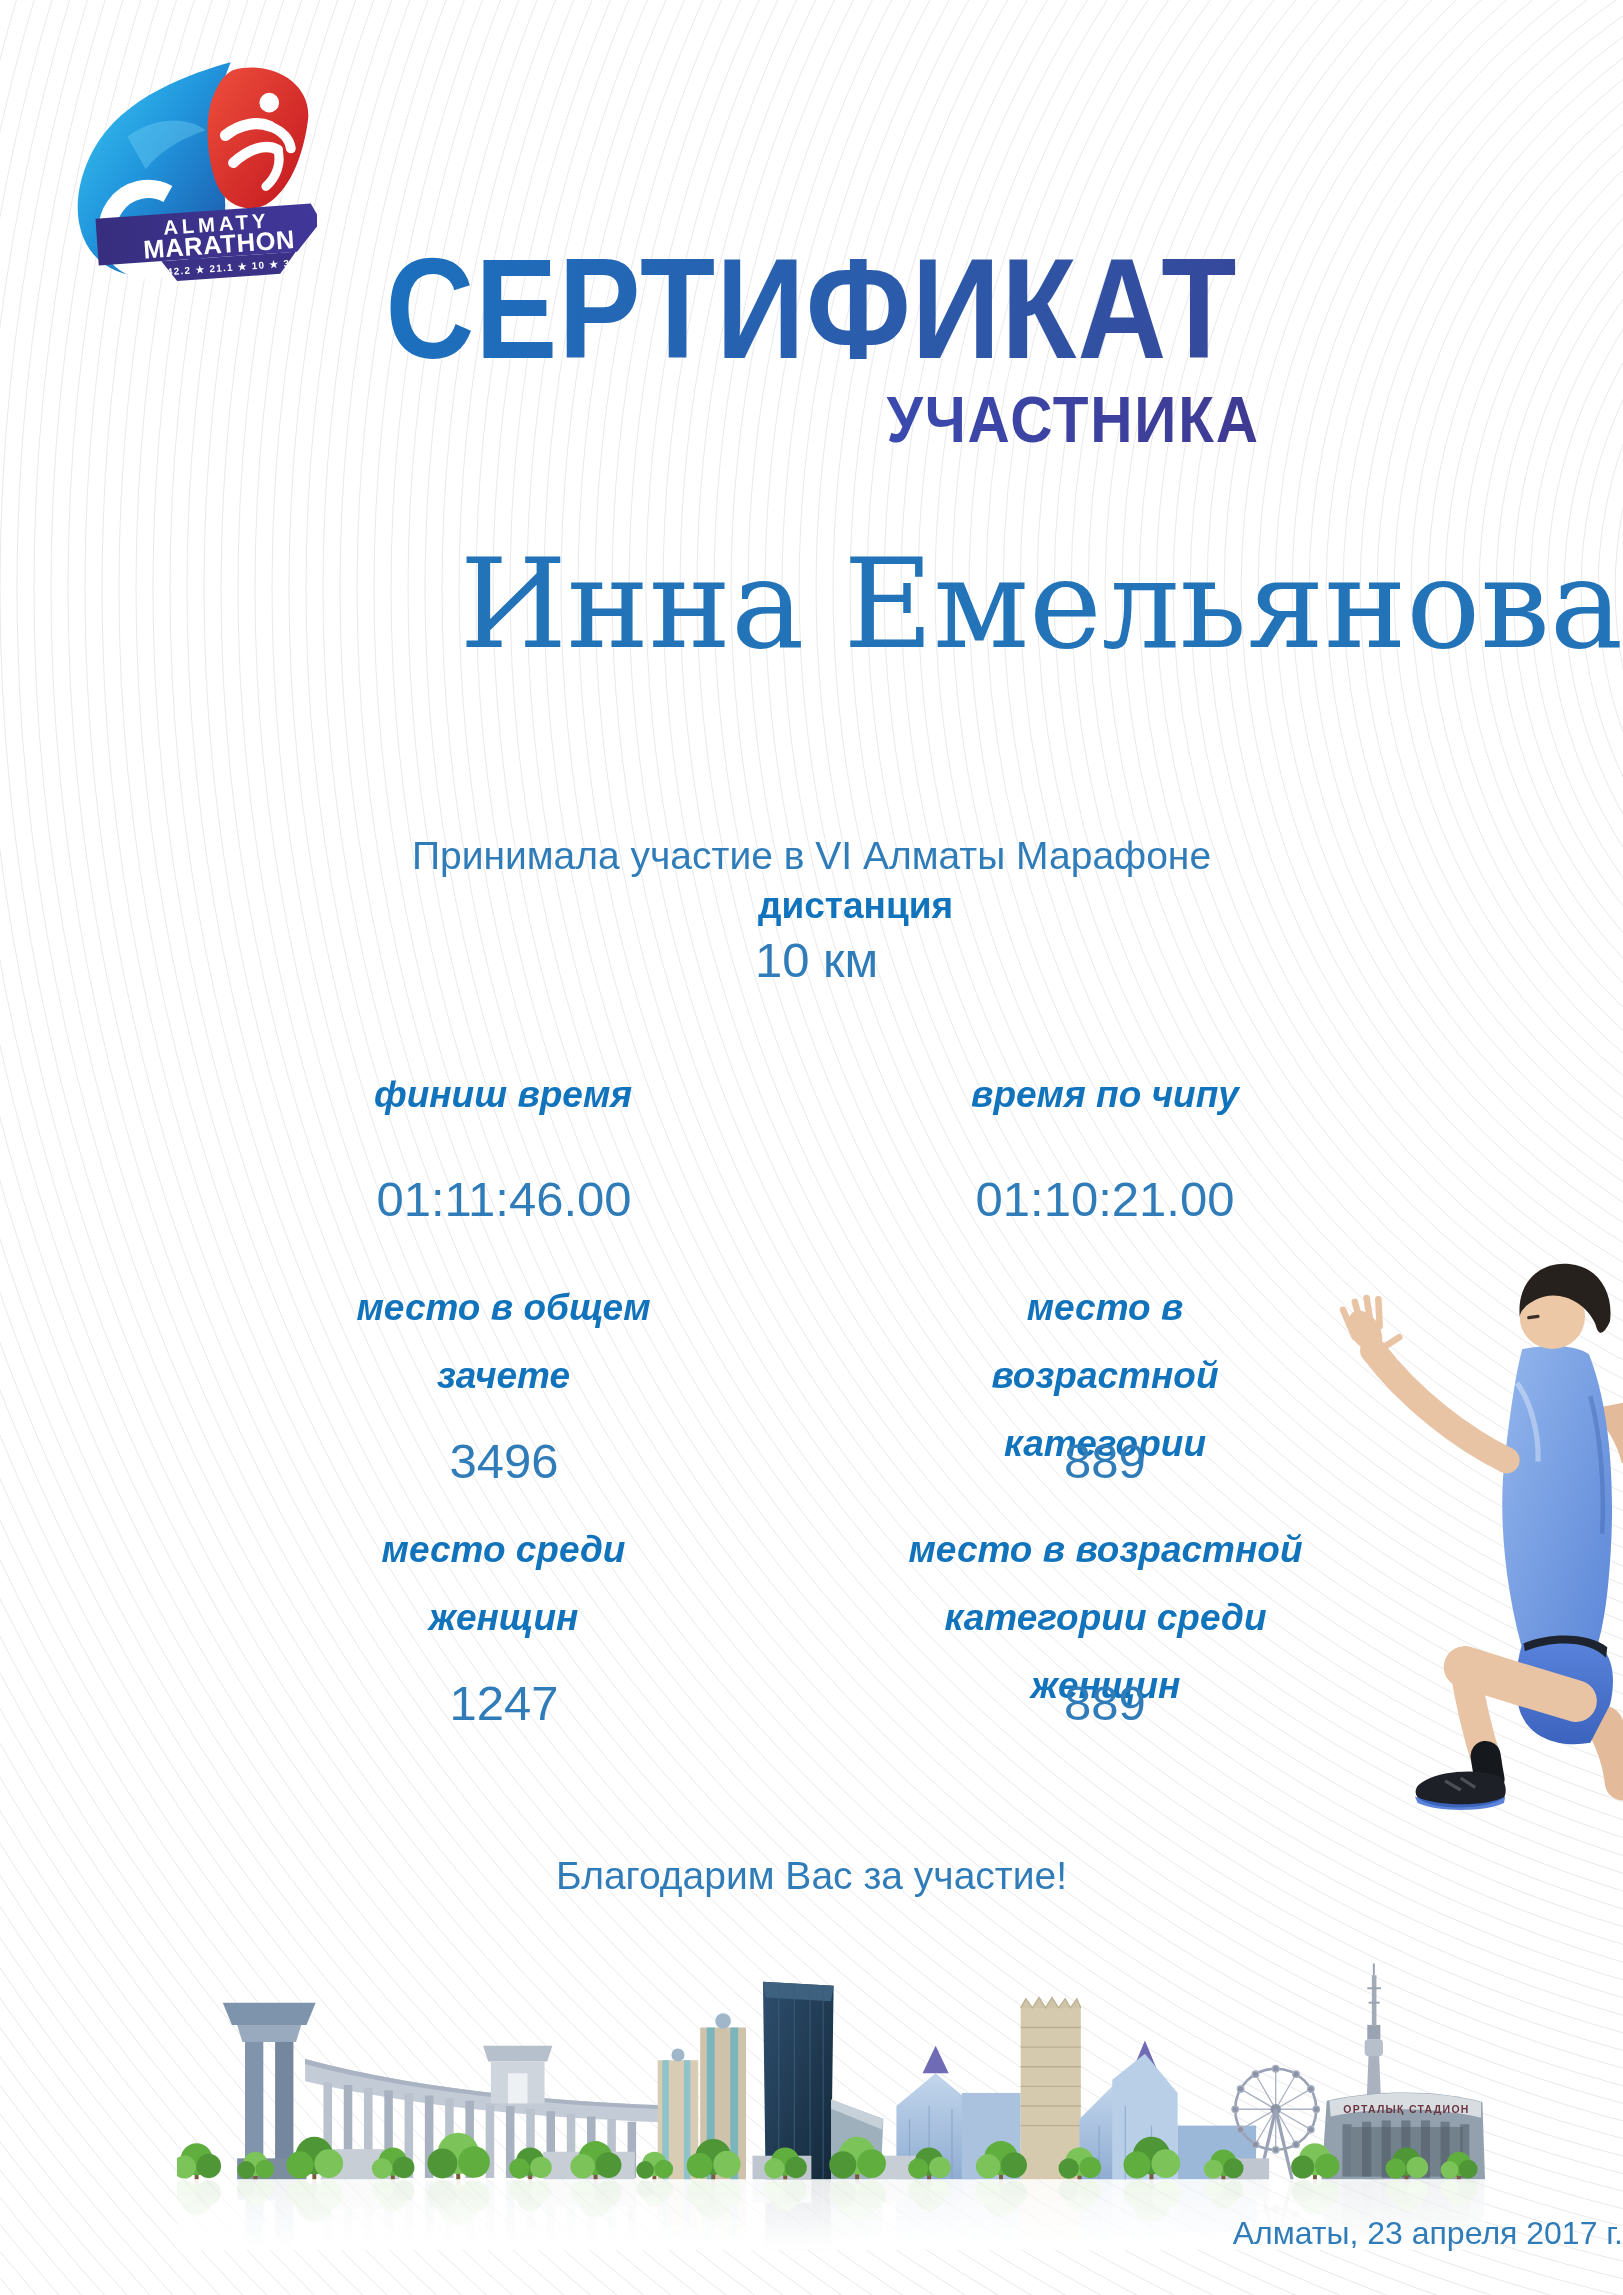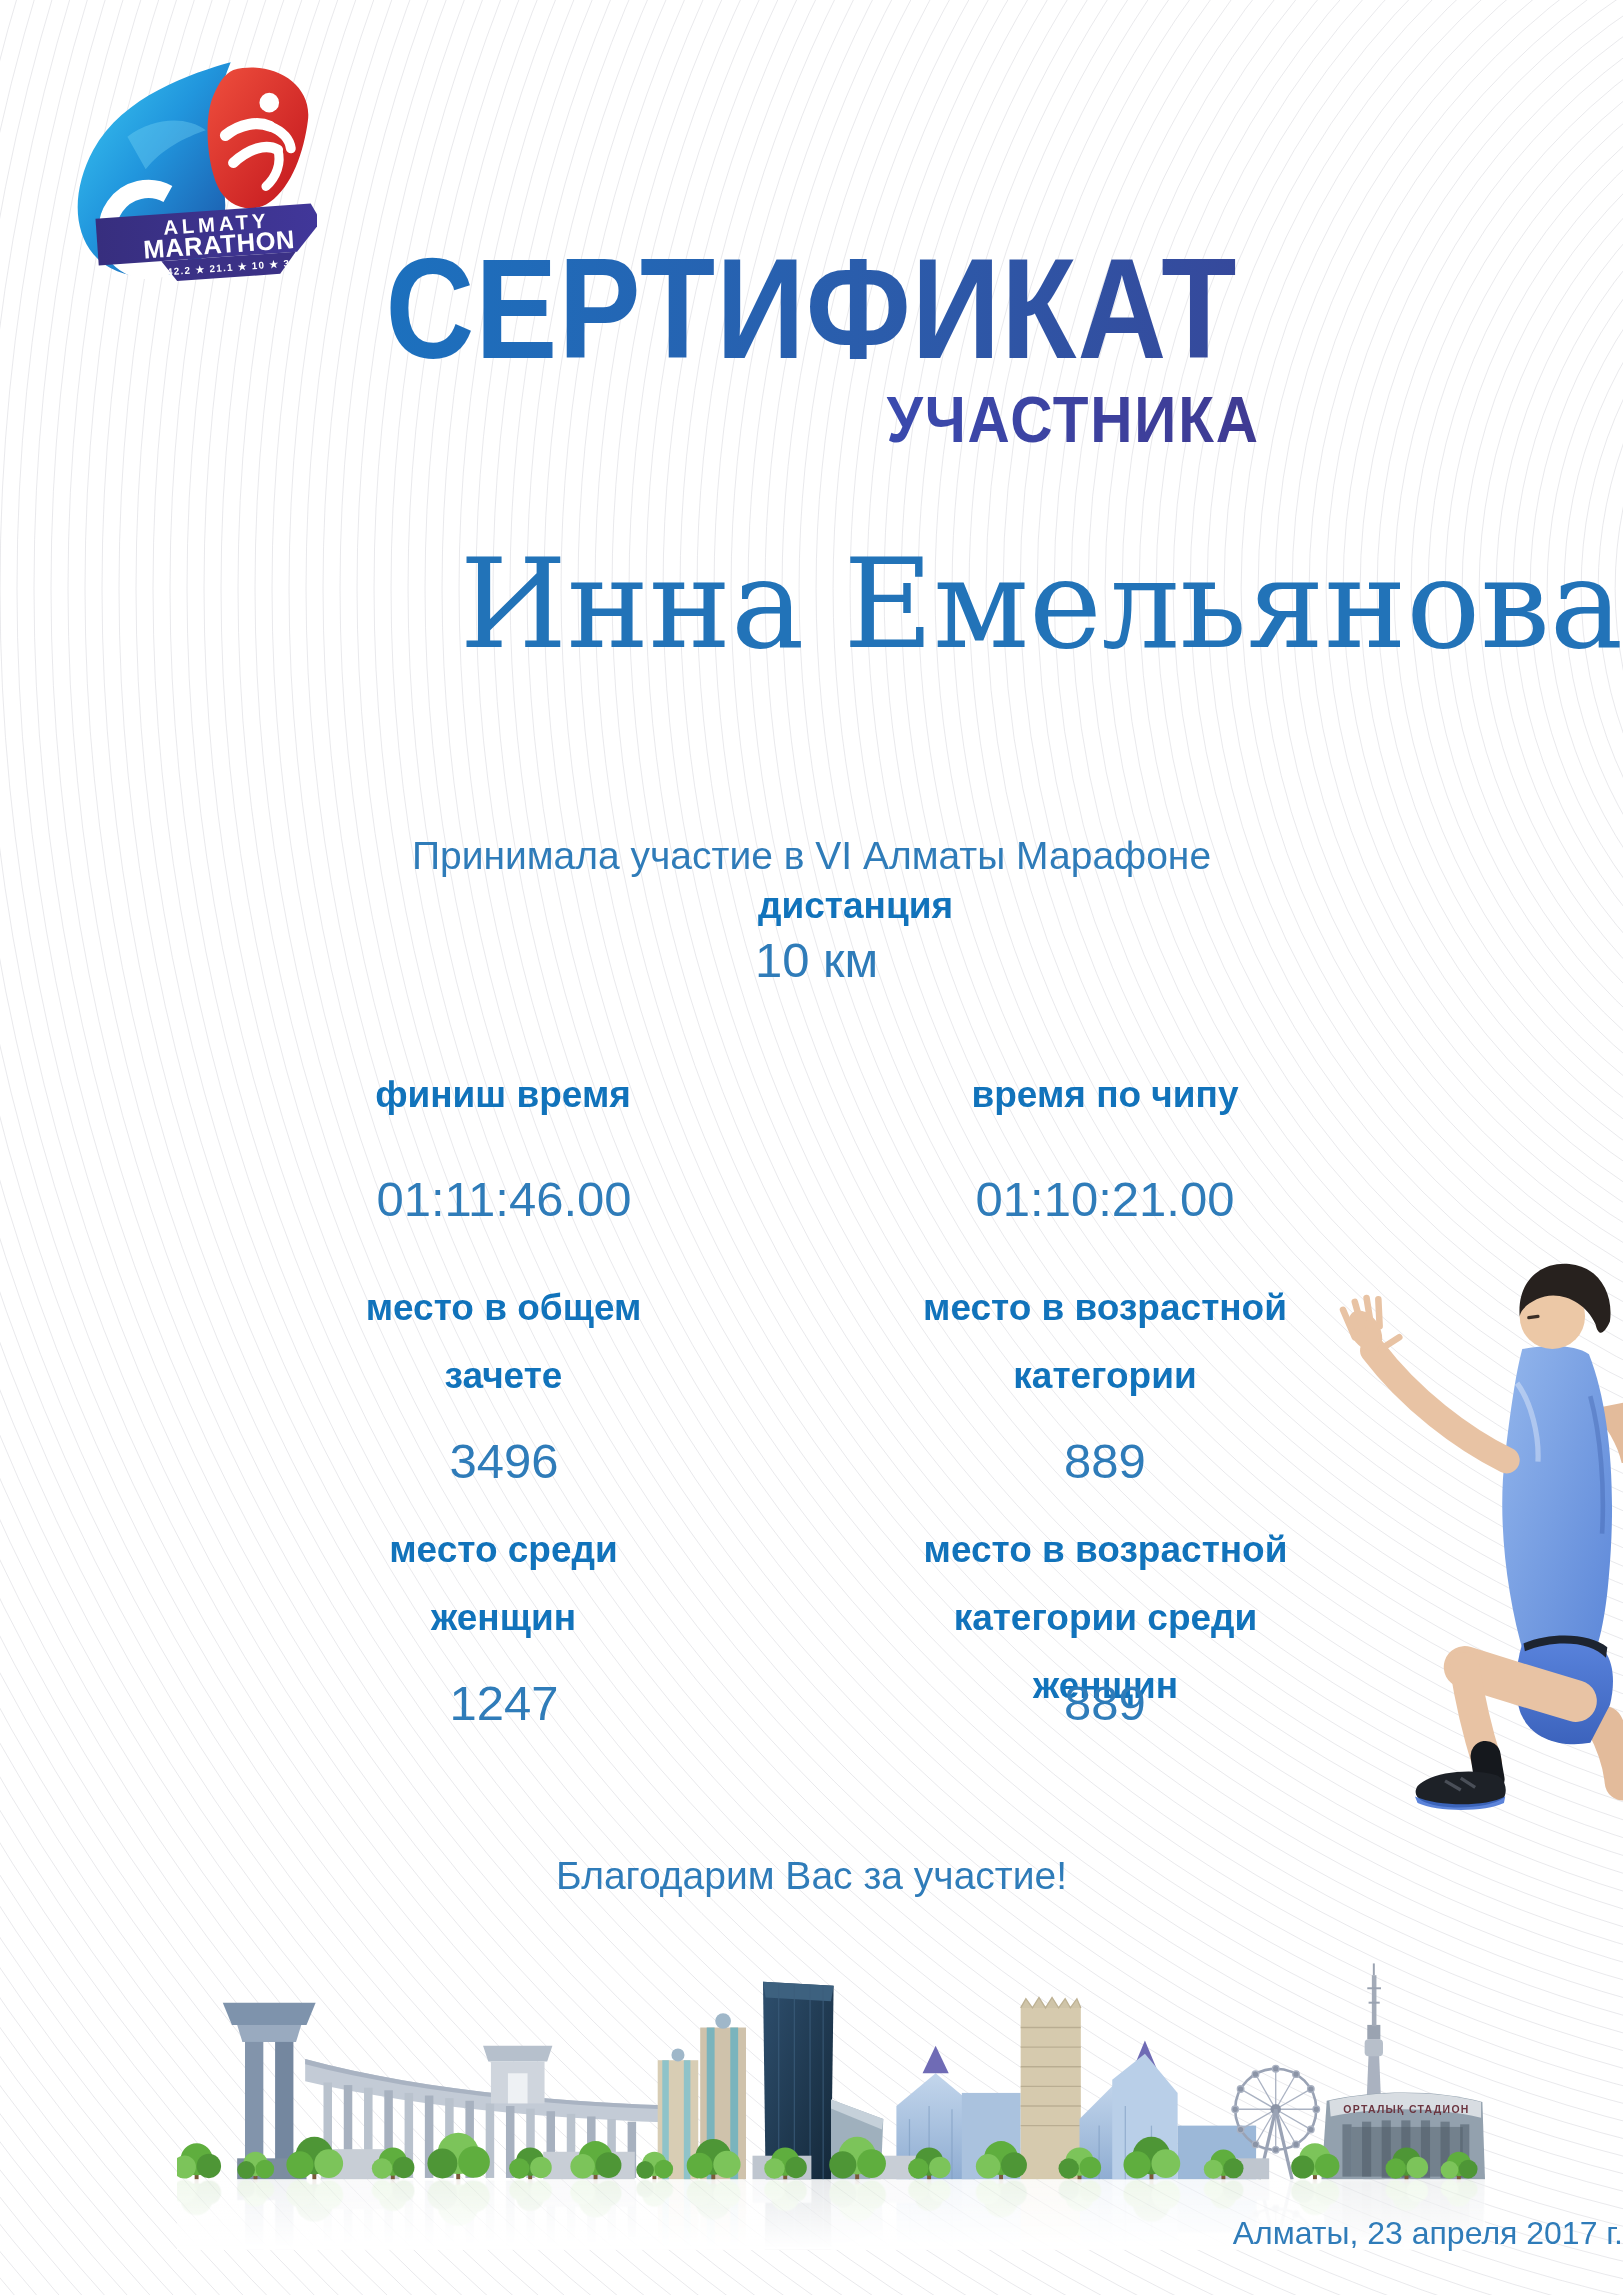--- a/index.html
+++ b/index.html
@@ -55,21 +55,21 @@
   .distance-label{
     position:absolute;left:0;top:882px;width:100%;text-align:center;
     font-size:37px;line-height:47px;font-weight:700;color:var(--label-blue);z-index:3;margin-left:44px;
   }
   .distance-value{
     position:absolute;left:5px;top:931px;width:100%;text-align:center;
     font-size:49px;line-height:59px;color:var(--text-blue);z-index:3;
   }
   .stat-label{
     position:absolute;text-align:center;
-    font-size:37px;line-height:68px;font-weight:700;color:var(--label-blue);z-index:3;
+    font-size:37px;line-height:68px;font-weight:700;color:var(--label-blue);z-index:3;font-style:italic;
   }
   .stat-value{
     position:absolute;text-align:center;
     font-size:49px;line-height:59px;color:var(--text-blue);z-index:3;margin-top:44px;
   }
   .thanks{
     position:absolute;left:0;top:1852px;width:100%;text-align:center;
     font-size:39px;line-height:48px;color:var(--text-blue);z-index:3;
   }
   .date-line{

